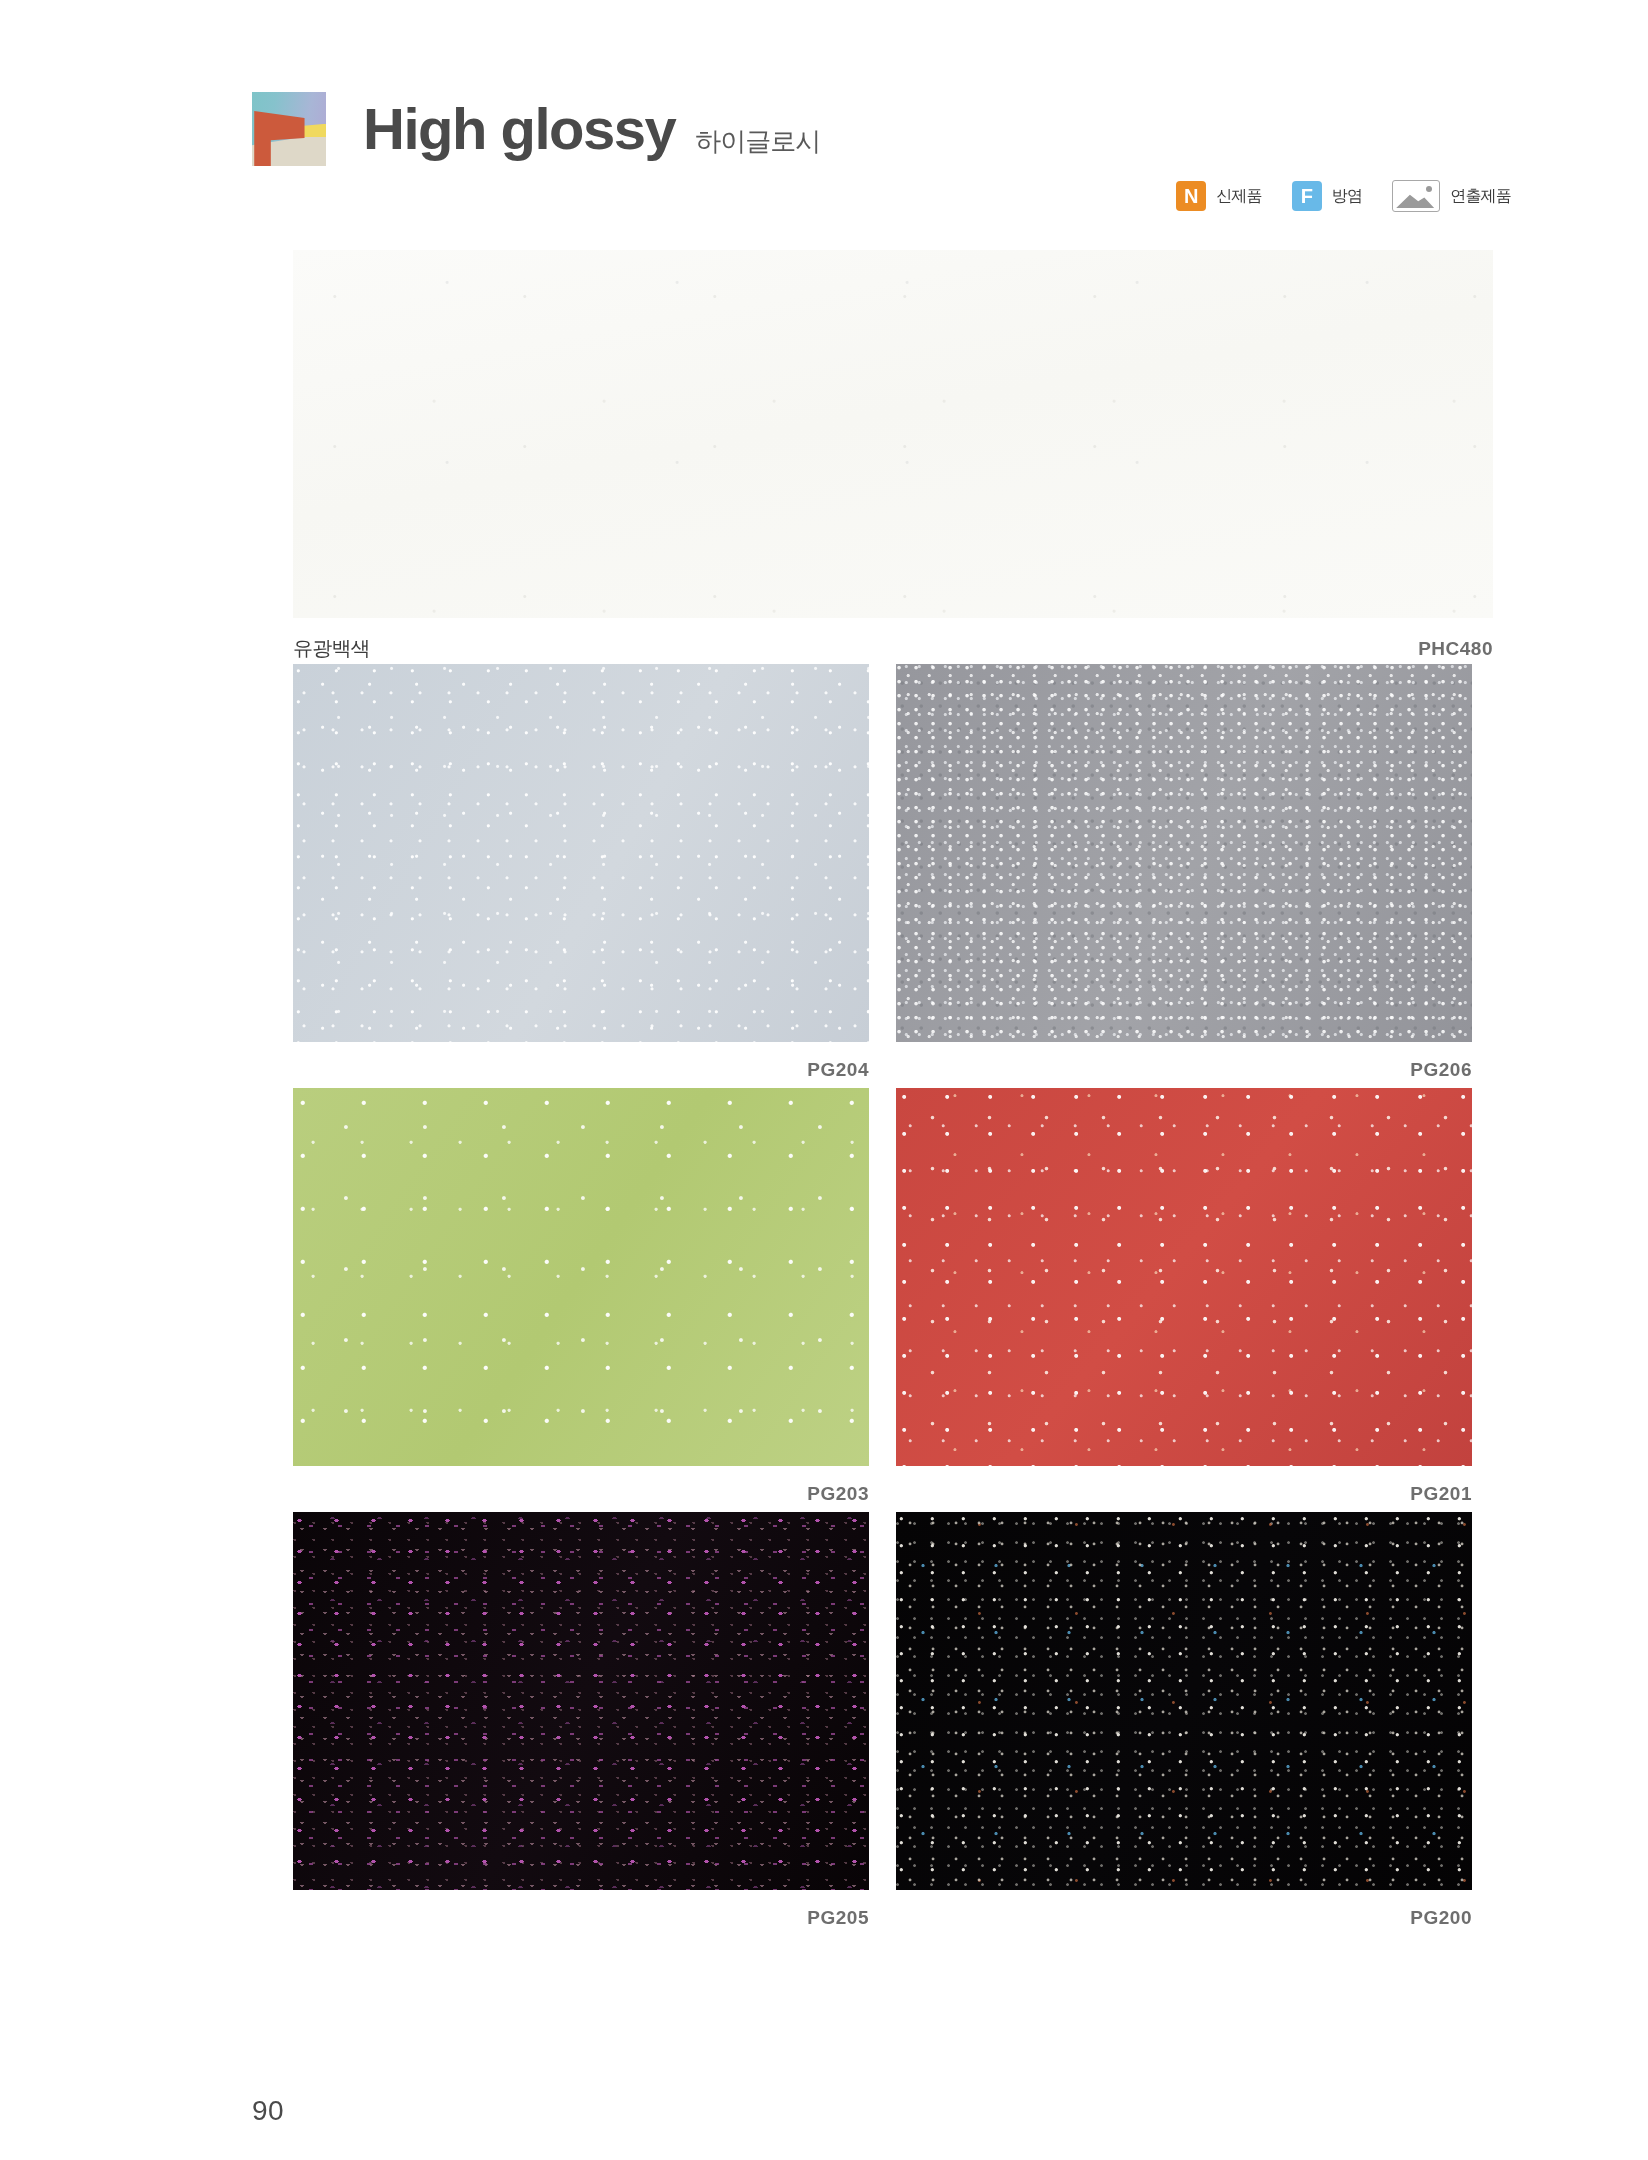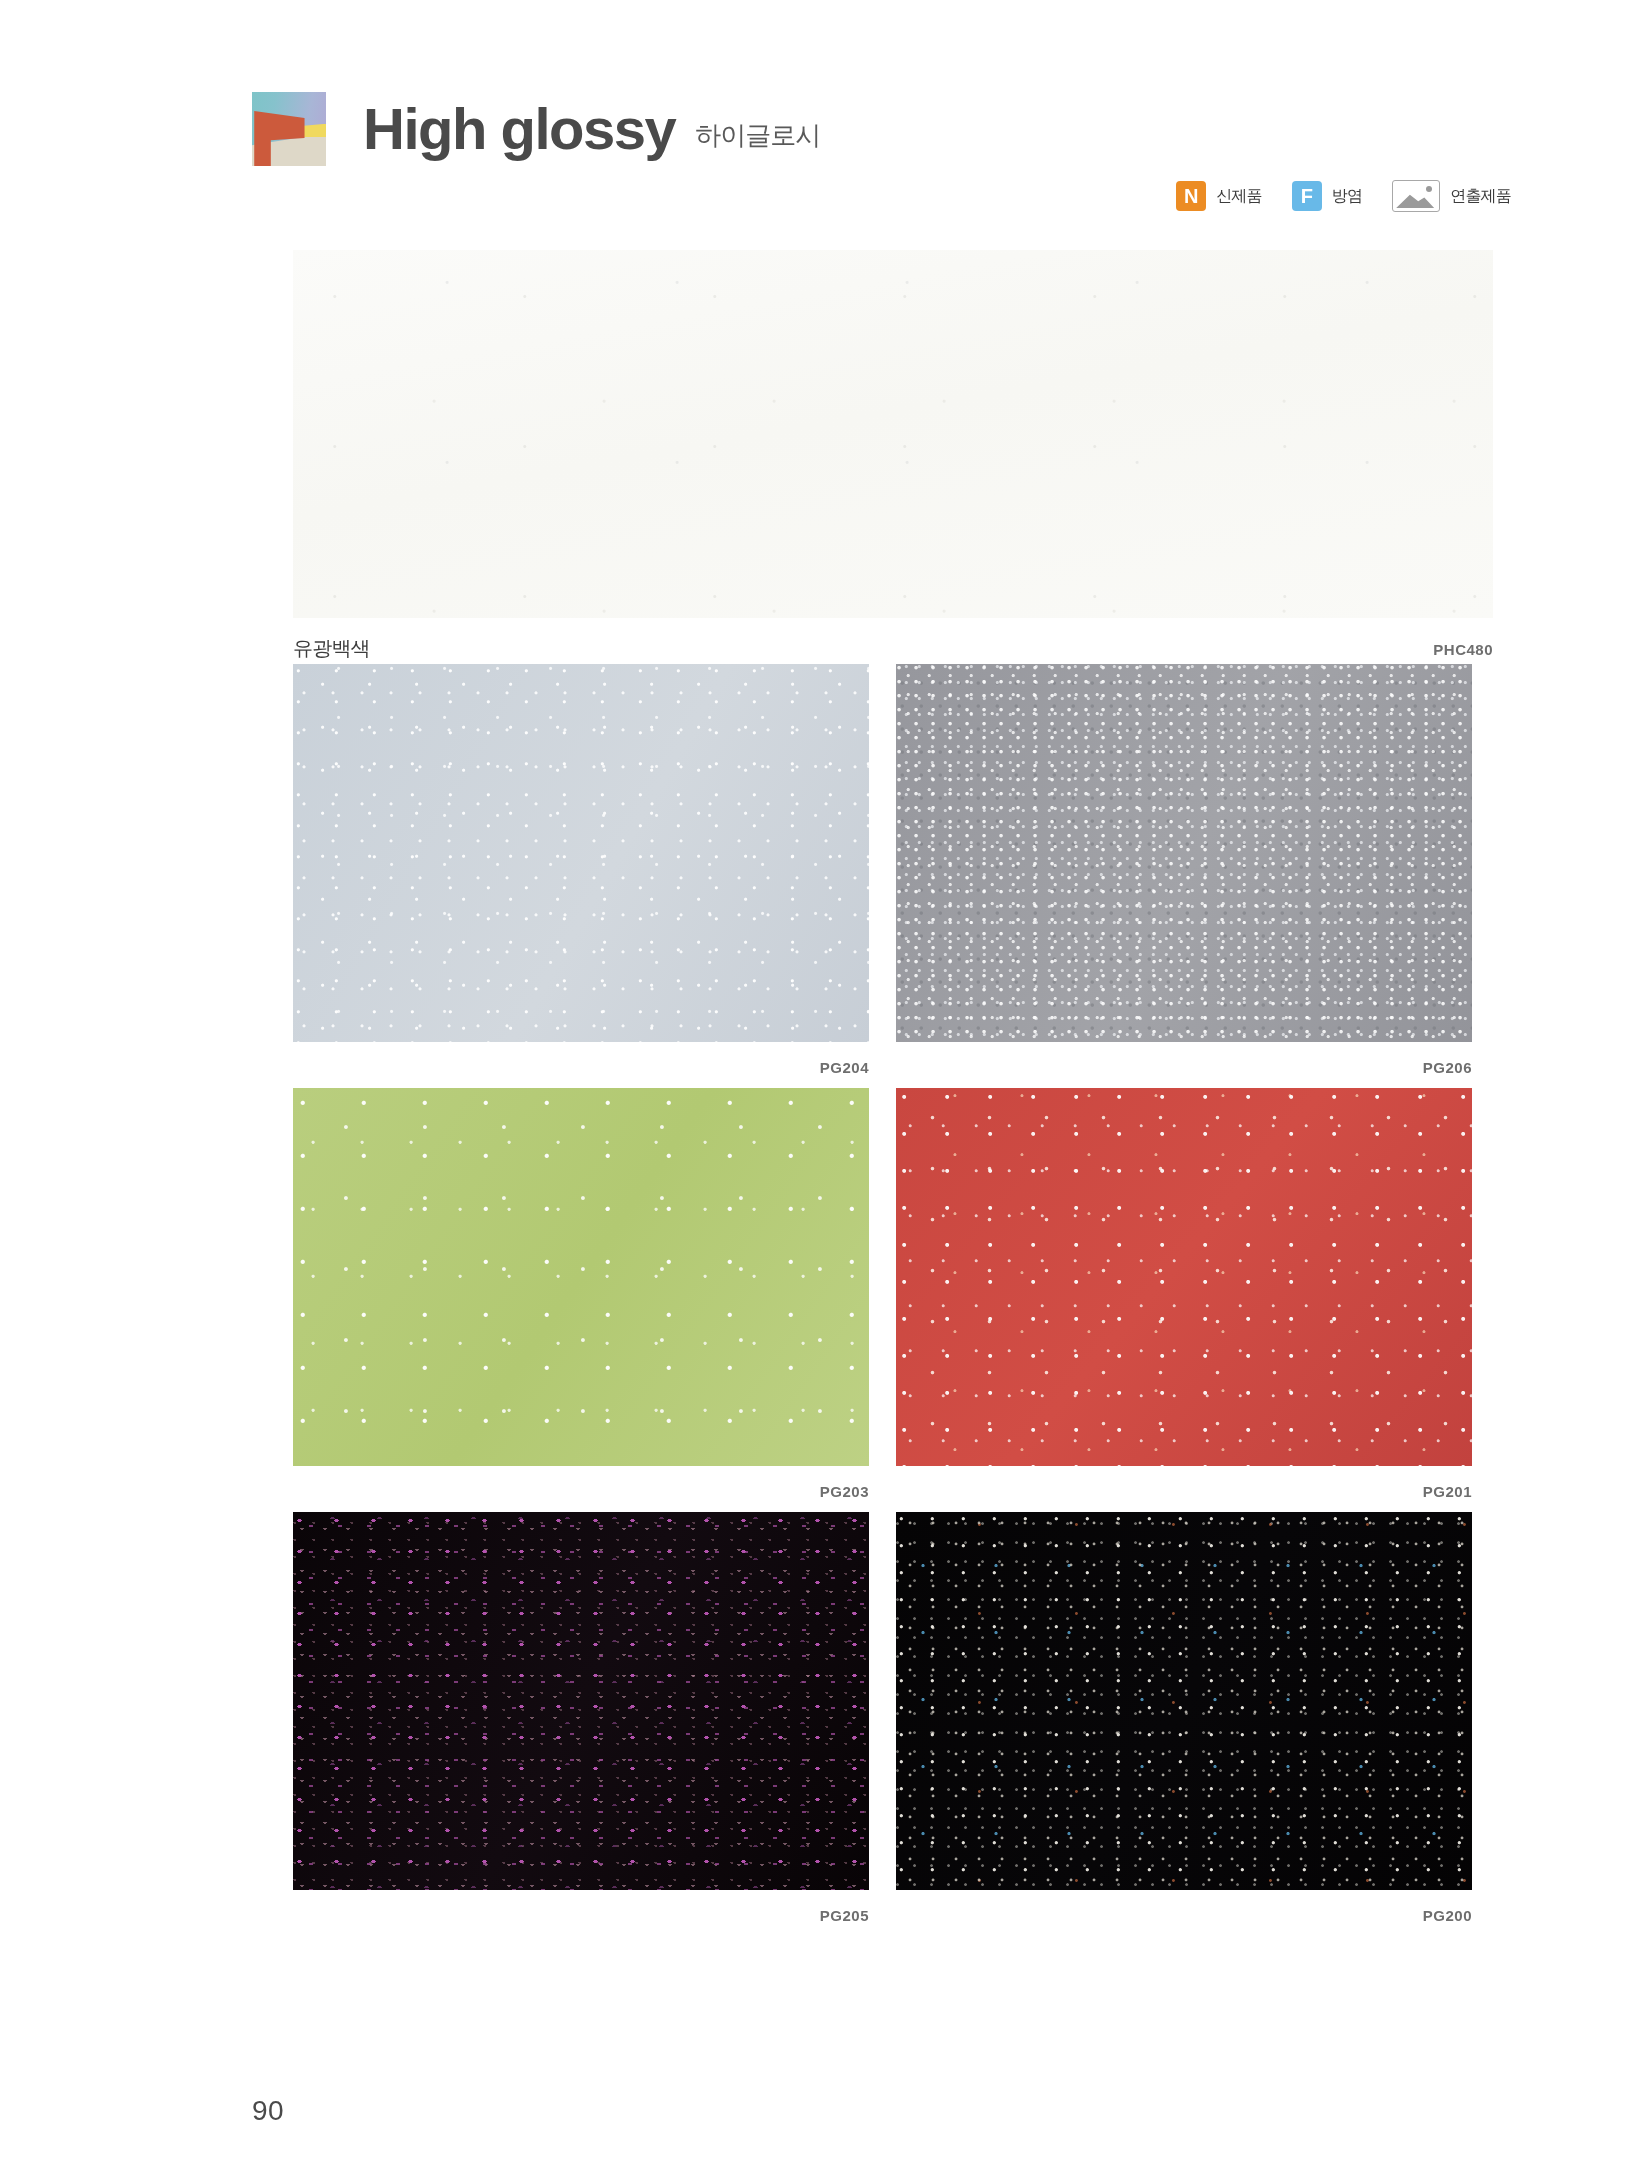--- a/index.html
+++ b/index.html
@@ -40,21 +40,21 @@
     background:#cc5a3c;
     clip-path:polygon(0 6%,100% 18%,100% 52%,33% 56%,33% 100%,0 100%);
   }
   .logo-title{
     font-size:58px;font-weight:700;color:#4a4a4a;
     letter-spacing:-1.5px;margin-left:37px;line-height:1;
     white-space:nowrap;
   }
   .logo-sub{
     font-size:26px;color:#595959;margin-left:20px;
-    letter-spacing:-1px;position:relative;top:6px;white-space:nowrap;font-family:Liberation Mono, monospace;
+    letter-spacing:-1px;position:relative;top:12px;white-space:nowrap;font-family:Liberation Mono, monospace;
   }
 
   
   .legend{
     position:absolute;right:137px;top:180px;
     display:flex;align-items:center;gap:30px;
   }
   .legend-item{display:flex;align-items:center;gap:10px;}
   .badge{
     width:30px;height:30px;border-radius:4px;
@@ -89,21 +89,21 @@
     width:100%;position:relative;overflow:hidden;
     background-repeat:repeat;
   }
   .swatch.h-big{height:368px;}
   .swatch.h-std{height:378px;}
   .caption{
     display:flex;justify-content:space-between;align-items:baseline;
     padding-top:17px;height:46px;box-sizing:border-box;
   }
   .cap-name{font-size:20px;color:#3c3c3c;letter-spacing:-0.8px;}
-  .cap-code{font-size:15px;color:#6e6e6e;font-weight:700;letter-spacing:0.5px;margin-left:auto;text-align:center;}
+  .cap-code{font-size:19px;color:#6e6e6e;font-weight:700;letter-spacing:0.5px;margin-left:auto;text-align:center;}
 
   .tex-white{
     background-color:#f8f8f5;
     background-image:
       radial-gradient(circle at 22% 31%,rgba(200,200,195,.30) 0 1px,transparent 2px),
       radial-gradient(circle at 67% 18%,rgba(195,198,200,.28) 0 1px,transparent 2px),
       radial-gradient(circle at 83% 72%,rgba(200,198,190,.25) 0 1px,transparent 2px),
       linear-gradient(170deg,#fbfbf9 0%,#f7f7f3 46%,#fafaf7 100%);
     background-size:190px 150px,230px 180px,170px 210px,100% 100%;
   }

